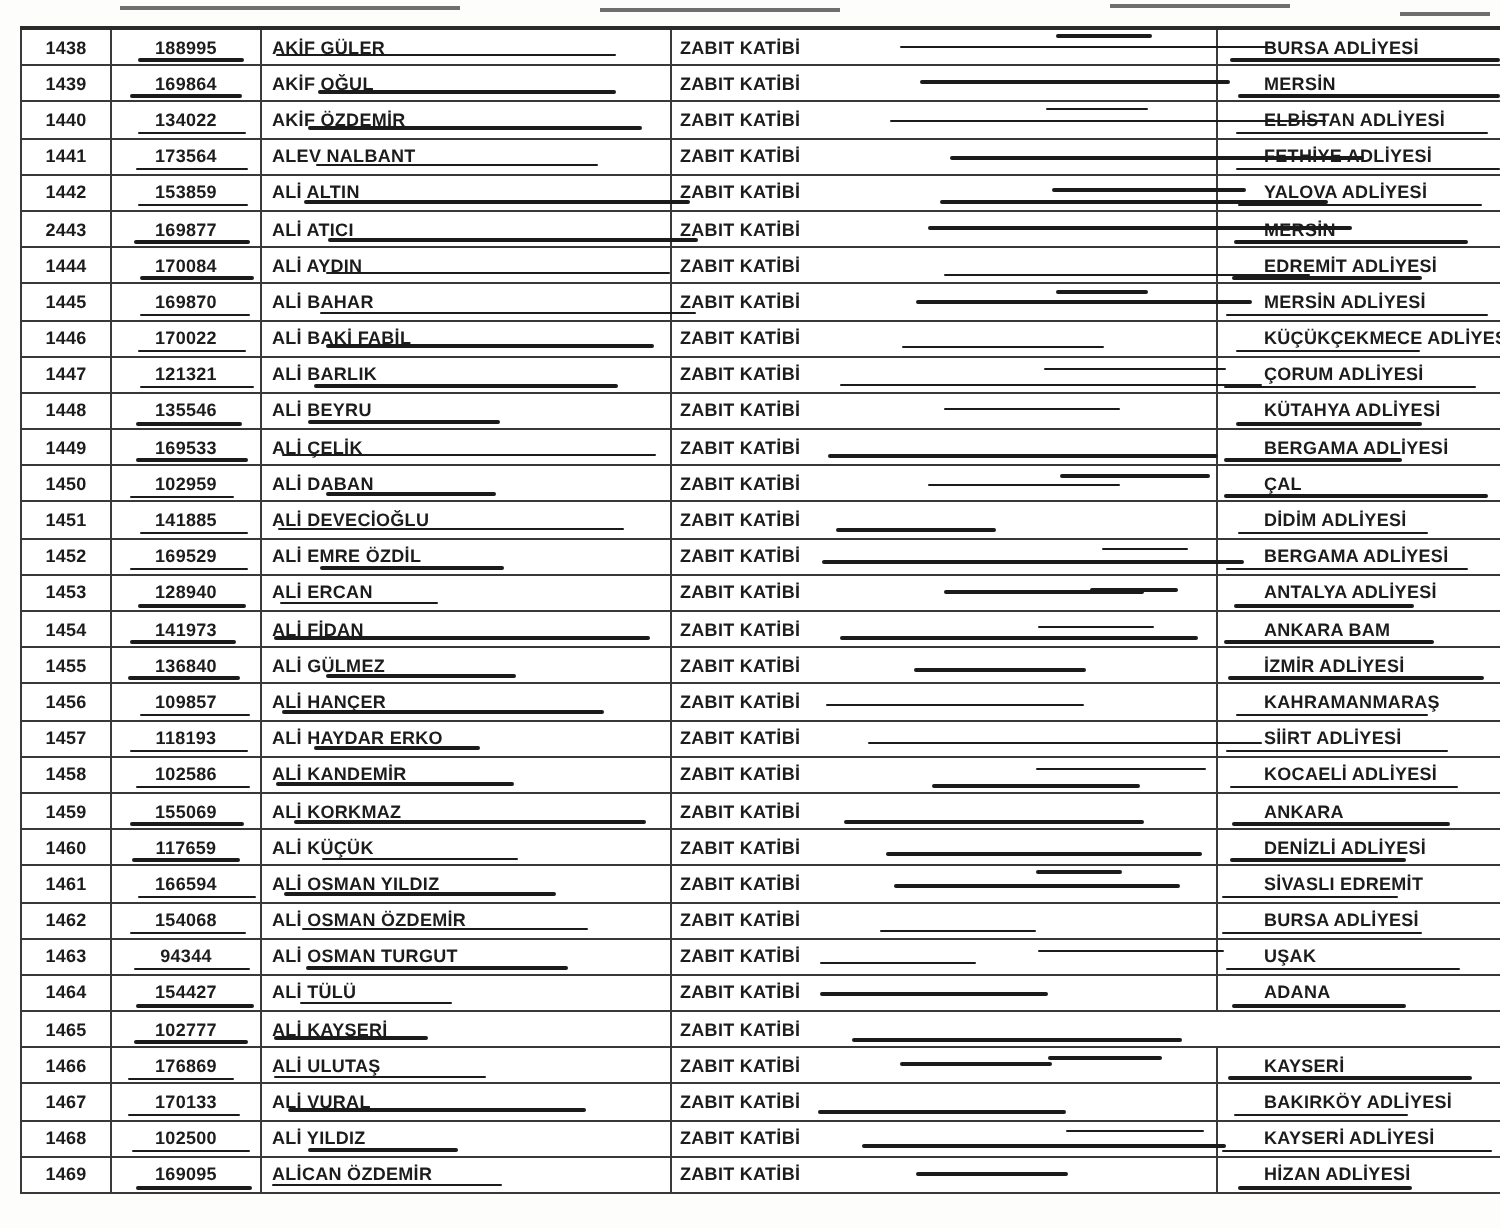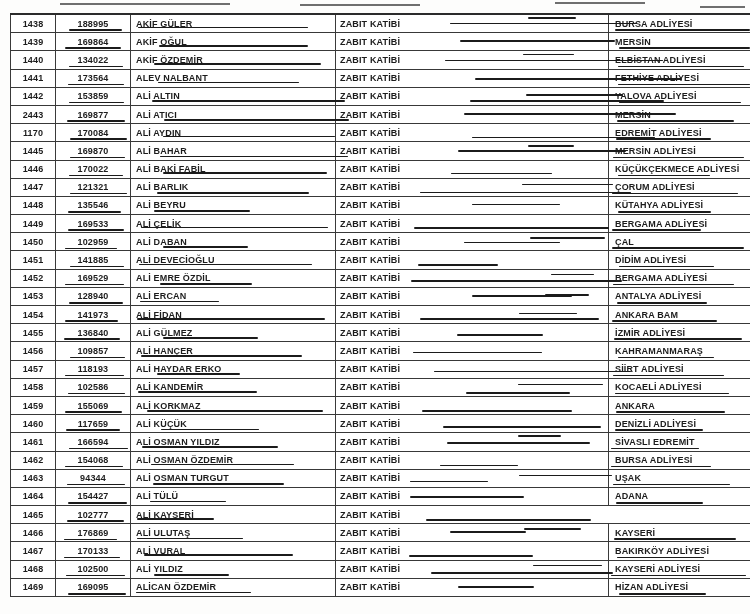--- a/index.html
+++ b/index.html
@@ -40,21 +40,21 @@
     display: flex;
     align-items: center;
     white-space: nowrap;
     overflow: visible;
     position: relative;
   }
   .c-no    { width: 45px;  justify-content: center; }
   .c-sicil { width: 75px;  justify-content: center; }
   .c-name  { width: 205px; padding-left: 5px; }
   .c-title { width: 273px; padding-left: 4px; }
-  .c-court { width: 142px; padding-left: 6px; border-right: none; align-items: center; }
+  .c-court { width: 142px; padding-left: 23px; border-right: none; align-items: center; }
   .td span { position: relative; z-index: 2; }
   
   .ink {
     position: absolute;
     background: #1b1b1b;
     z-index: 1;
     border-radius: 1px;
   }
   .top-art {
     position: absolute;
@@ -198,21 +198,21 @@
           <div class="ink" style="left: 127.562px; bottom: 8.55054px; width: 212.315px; height: 1.8px;"></div>
         </div>
     <div class="td c-court">
           <span>MERSİN</span>
           <div class="ink" style="left: 7.99741px; bottom: 1.5px; width: 117.477px; height: 1.5px;"></div>
         </div>
   </div>
 
   <div class="tr">
     <div class="td c-no">
-          <span>1170</span>
+          <span>1444</span>
         </div>
     <div class="td c-sicil">
           <span>170084</span>
           <div class="ink" style="left: 13.8917px; bottom: 1.5px; width: 57.1121px; height: 1.4px;"></div>
         </div>
     <div class="td c-name">
           <span>ALİ AYDIN</span>
           <div class="ink" style="left: 31.5356px; bottom: 3.87158px; width: 172.789px; height: 1.6px;"></div>
         </div>
     <div class="td c-title">

